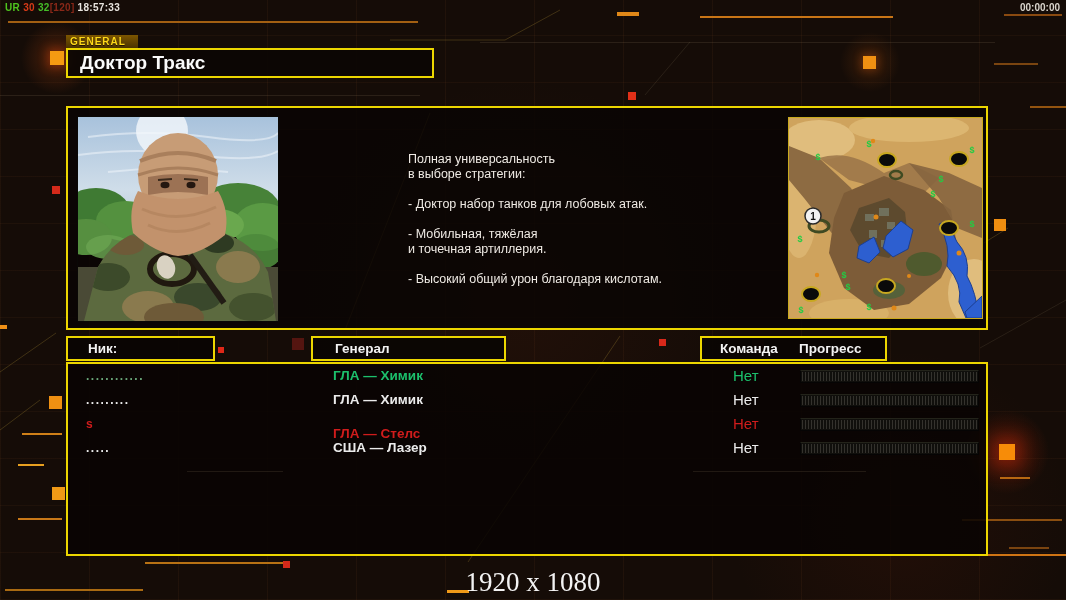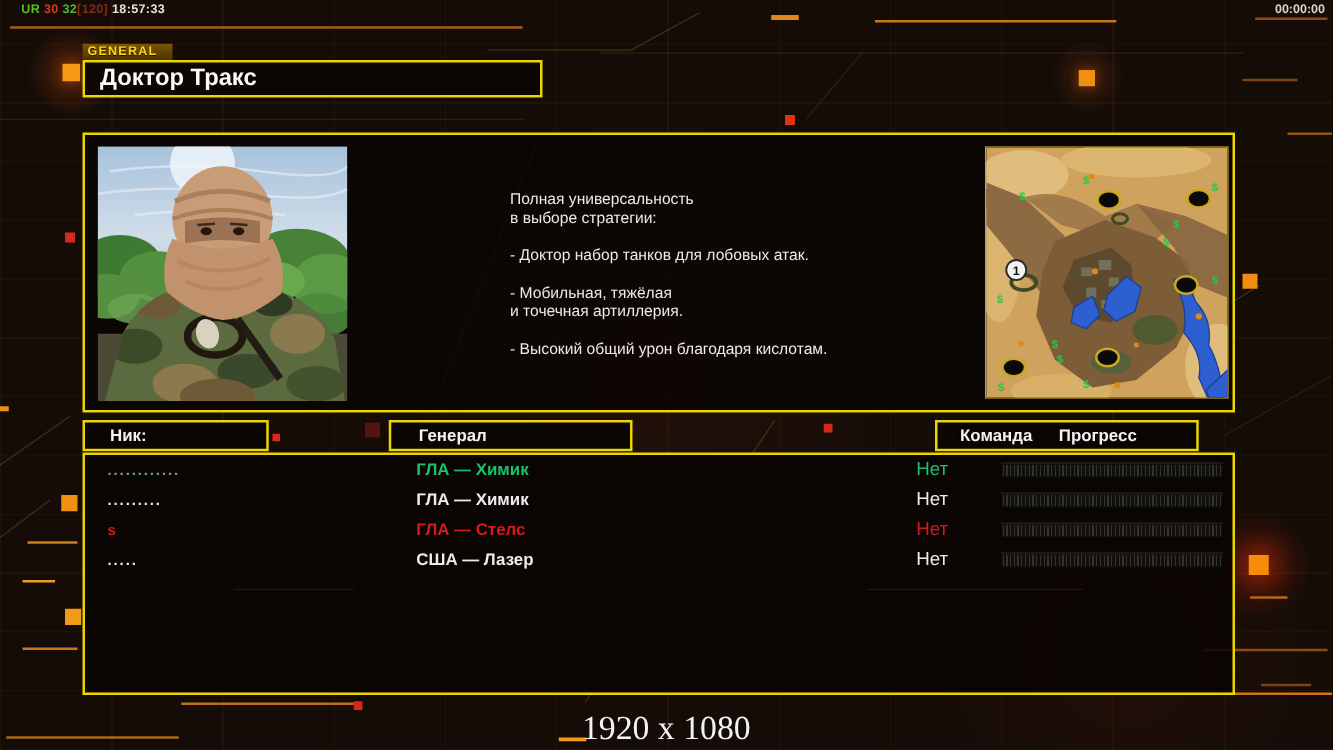--- a/index.html
+++ b/index.html
@@ -14,21 +14,21 @@
       radial-gradient(circle at 520px 300px, rgba(110,40,18,.14), transparent 220px),
       radial-gradient(circle at 900px 520px, rgba(130,35,12,.12), transparent 170px),
       repeating-linear-gradient(90deg, rgba(150,85,40,.09) 0 1px, transparent 1px 89px),
       repeating-linear-gradient(0deg, rgba(150,85,40,.08) 0 1px, transparent 1px 47px);
   }
   .sq{position:absolute;z-index:1;}
   .ln{position:absolute;height:2px;z-index:1;}
   .fln{position:absolute;height:1px;background:rgba(190,170,130,.13);z-index:1;}
   #decor-svg{position:absolute;left:0;top:0;z-index:1;}
   
-  #debug-readout{position:absolute;left:17px;top:2px;font-size:10px;font-weight:bold;letter-spacing:.3px;z-index:6;}
+  #debug-readout{position:absolute;left:5px;top:2px;font-size:10px;font-weight:bold;letter-spacing:.3px;z-index:6;}
   #clock{position:absolute;right:6px;top:2px;font-size:10px;color:#d9d4cc;font-weight:bold;z-index:6;}
   
   #general-tag{position:absolute;left:66px;top:35px;width:72px;height:16px;z-index:5;
     background:linear-gradient(#7d5600,#3f2b00);color:#ffd918;font-size:10px;font-weight:bold;
     letter-spacing:1px;line-height:13px;padding-left:4px;box-sizing:border-box;
     text-shadow:0 1px 0 #201400;}
   #title-box{position:absolute;left:66px;top:48px;width:368px;height:30px;z-index:5;
     border:2px solid #ecd600;background:rgba(12,6,4,.92);box-sizing:border-box;}
   #title-box .t{color:#fafafa;font-size:19px;font-weight:bold;line-height:26px;padding-left:12px;}
   
@@ -40,21 +40,21 @@
   #map-box{position:absolute;left:720px;top:9px;width:193px;height:200px;
     border:1px solid #caa91e;outline:1px solid #0a0806;box-sizing:content-box;}
   
   .hdr-box{position:absolute;top:336px;height:25px;z-index:5;border:2px solid #ecd600;
     background:rgba(10,5,3,.92);box-sizing:border-box;color:#f2f2f2;font-size:13.5px;
     font-weight:bold;line-height:21px;}
   #hdr-nick{left:66px;width:149px;}
   #hdr-nick span{padding-left:20px;}
   #hdr-general{left:311px;width:195px;}
   #hdr-general span{padding-left:22px;}
-  #hdr-team-progress{left:700px;width:211px;margin-left:48px;}
+  #hdr-team-progress{left:700px;width:187px;}
   #hdr-team-progress .lbl-team{position:absolute;left:18px;}
   #hdr-team-progress .lbl-progress{position:absolute;left:97px;}
   
   #players-panel{position:absolute;left:66px;top:362px;width:922px;height:194px;z-index:4;
     border:2px solid #ecd600;background:rgba(8,4,2,.86);box-sizing:border-box;}
   .prow{position:absolute;left:0;width:100%;height:22px;line-height:22px;}
   .prow .nick{position:absolute;left:18px;font-size:12px;font-weight:bold;letter-spacing:1.5px;}
   .prow .general{position:absolute;left:265px;font-size:13.5px;font-weight:bold;}
   .prow .team{position:absolute;left:665px;font-size:15px;}
   .pbar{position:absolute;left:732px;top:5px;width:177px;height:11px;
@@ -301,21 +301,21 @@
     <div class="prow" style="top:25px;">
       <span class="nick" style="color: rgb(235, 235, 235);">.........</span>
       <span class="general" style="color: rgb(235, 235, 235);">ГЛА — Химик</span>
       <span class="team" style="color: rgb(235, 235, 235);">Нет</span>
       <div class="pbar">
           <div class="ticks"></div>
         </div>
     </div>
     <div class="prow" style="top:49px;">
       <span class="nick" style="color: rgb(208, 28, 28);">s</span>
-      <span class="general" style="color: rgb(208, 28, 28);">ГЛА — Стелс</span>
+      <span class="general" style="color: rgb(208, 28, 28); margin-top: 10px;">ГЛА — Стелс</span>
       <span class="team" style="color: rgb(208, 28, 28);">Нет</span>
       <div class="pbar">
           <div class="ticks"></div>
         </div>
     </div>
     <div class="prow" style="top:73px;">
       <span class="nick" style="color: rgb(235, 235, 235);">.....</span>
       <span class="general" style="color: rgb(235, 235, 235);">США — Лазер</span>
       <span class="team" style="color: rgb(235, 235, 235);">Нет</span>
       <div class="pbar">

